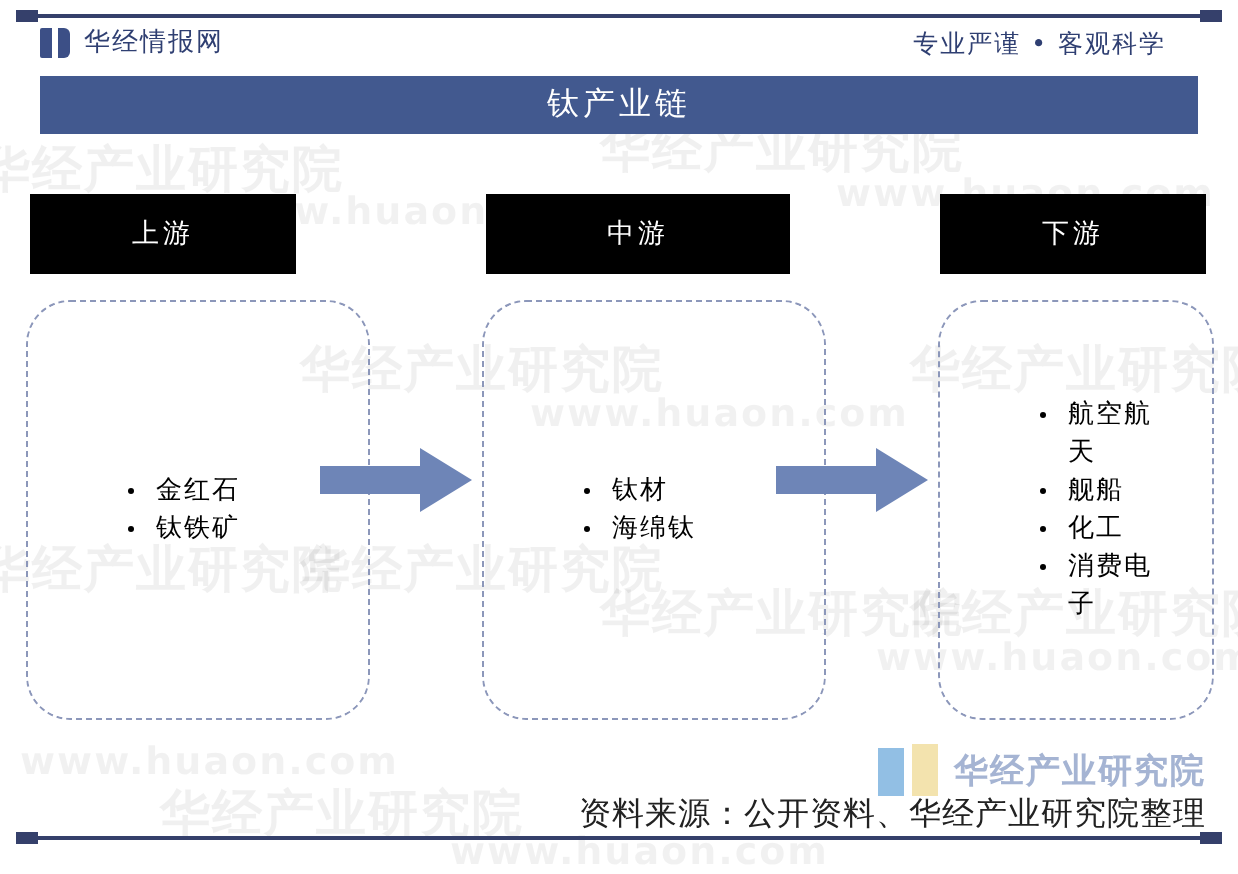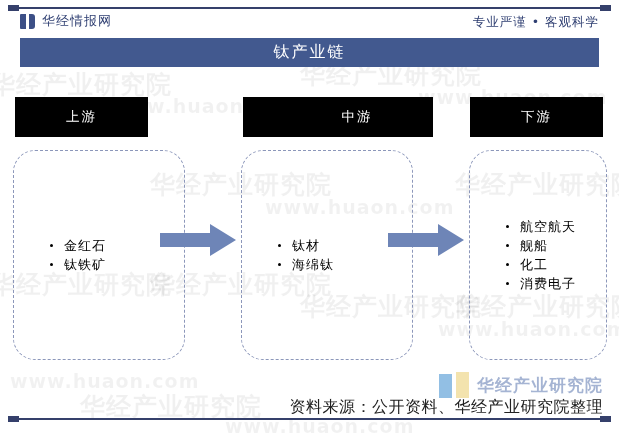--- a/index.html
+++ b/index.html
@@ -81,21 +81,21 @@
   }
   .brand-mark .bm-l { left: 0; border-radius: 1px 0 0 1px; }
   .brand-mark .bm-r { right: 0; border-radius: 0 3px 3px 0; }
   .brand-text {
     font-size: 13px;
     color: #2f3f72;
     letter-spacing: 1px;
   }
   .tagline {
     position: absolute;
-    right: 20px; top: 5px;
+    right: 36px; top: 5px;
     font-size: 12.5px;
     color: #2f3f72;
     letter-spacing: 1px;
   }
 
   
   .title-bar {
     position: absolute;
     left: 20px; top: 38px;
     width: 579px; height: 29px;
@@ -121,40 +121,40 @@
     display: flex;
     align-items: center;
     justify-content: center;
   }
   .stage-label span {
     color: #ffffff;
     font-size: 13.5px;
     letter-spacing: 2px;
   }
   #stage-label-0 { left: 15px;  top: 97px;  width: 133px; }
-  #stage-label-1 { left: 243px; top: 97px; width: 152px; padding-left: 38px; }
+  #stage-label-1 { left: 243px; top: 97px; width: 152px; }
   #stage-label-2 { left: 470px; top: 97px; width: 133px; }
 
   
   .stage-box {
     position: absolute;
     border: 1px dashed #8c97ba;
     border-radius: 22px;
     background: transparent;
     z-index: 2;
     display: flex;
     align-items: center;
   }
   #stage-box-0 { left: 13px;  top: 150px; width: 170px; height: 208px; }
   #stage-box-1 { left: 241px; top: 150px; width: 170px; height: 208px; justify-content: flex-end; }
   #stage-box-2 { left: 469px; top: 150px; width: 136px; height: 208px; }
 
   .item-list {
     list-style: none;
-    margin: 4px;
+    margin: 18px;
     padding: 0 0 0 32px;
     width: 100%;
   }
   .item-list li {
     font-size: 13px;
     line-height: 19px;
     color: #000000;
     position: relative;
     padding-left: 14px;
     letter-spacing: 1px;

